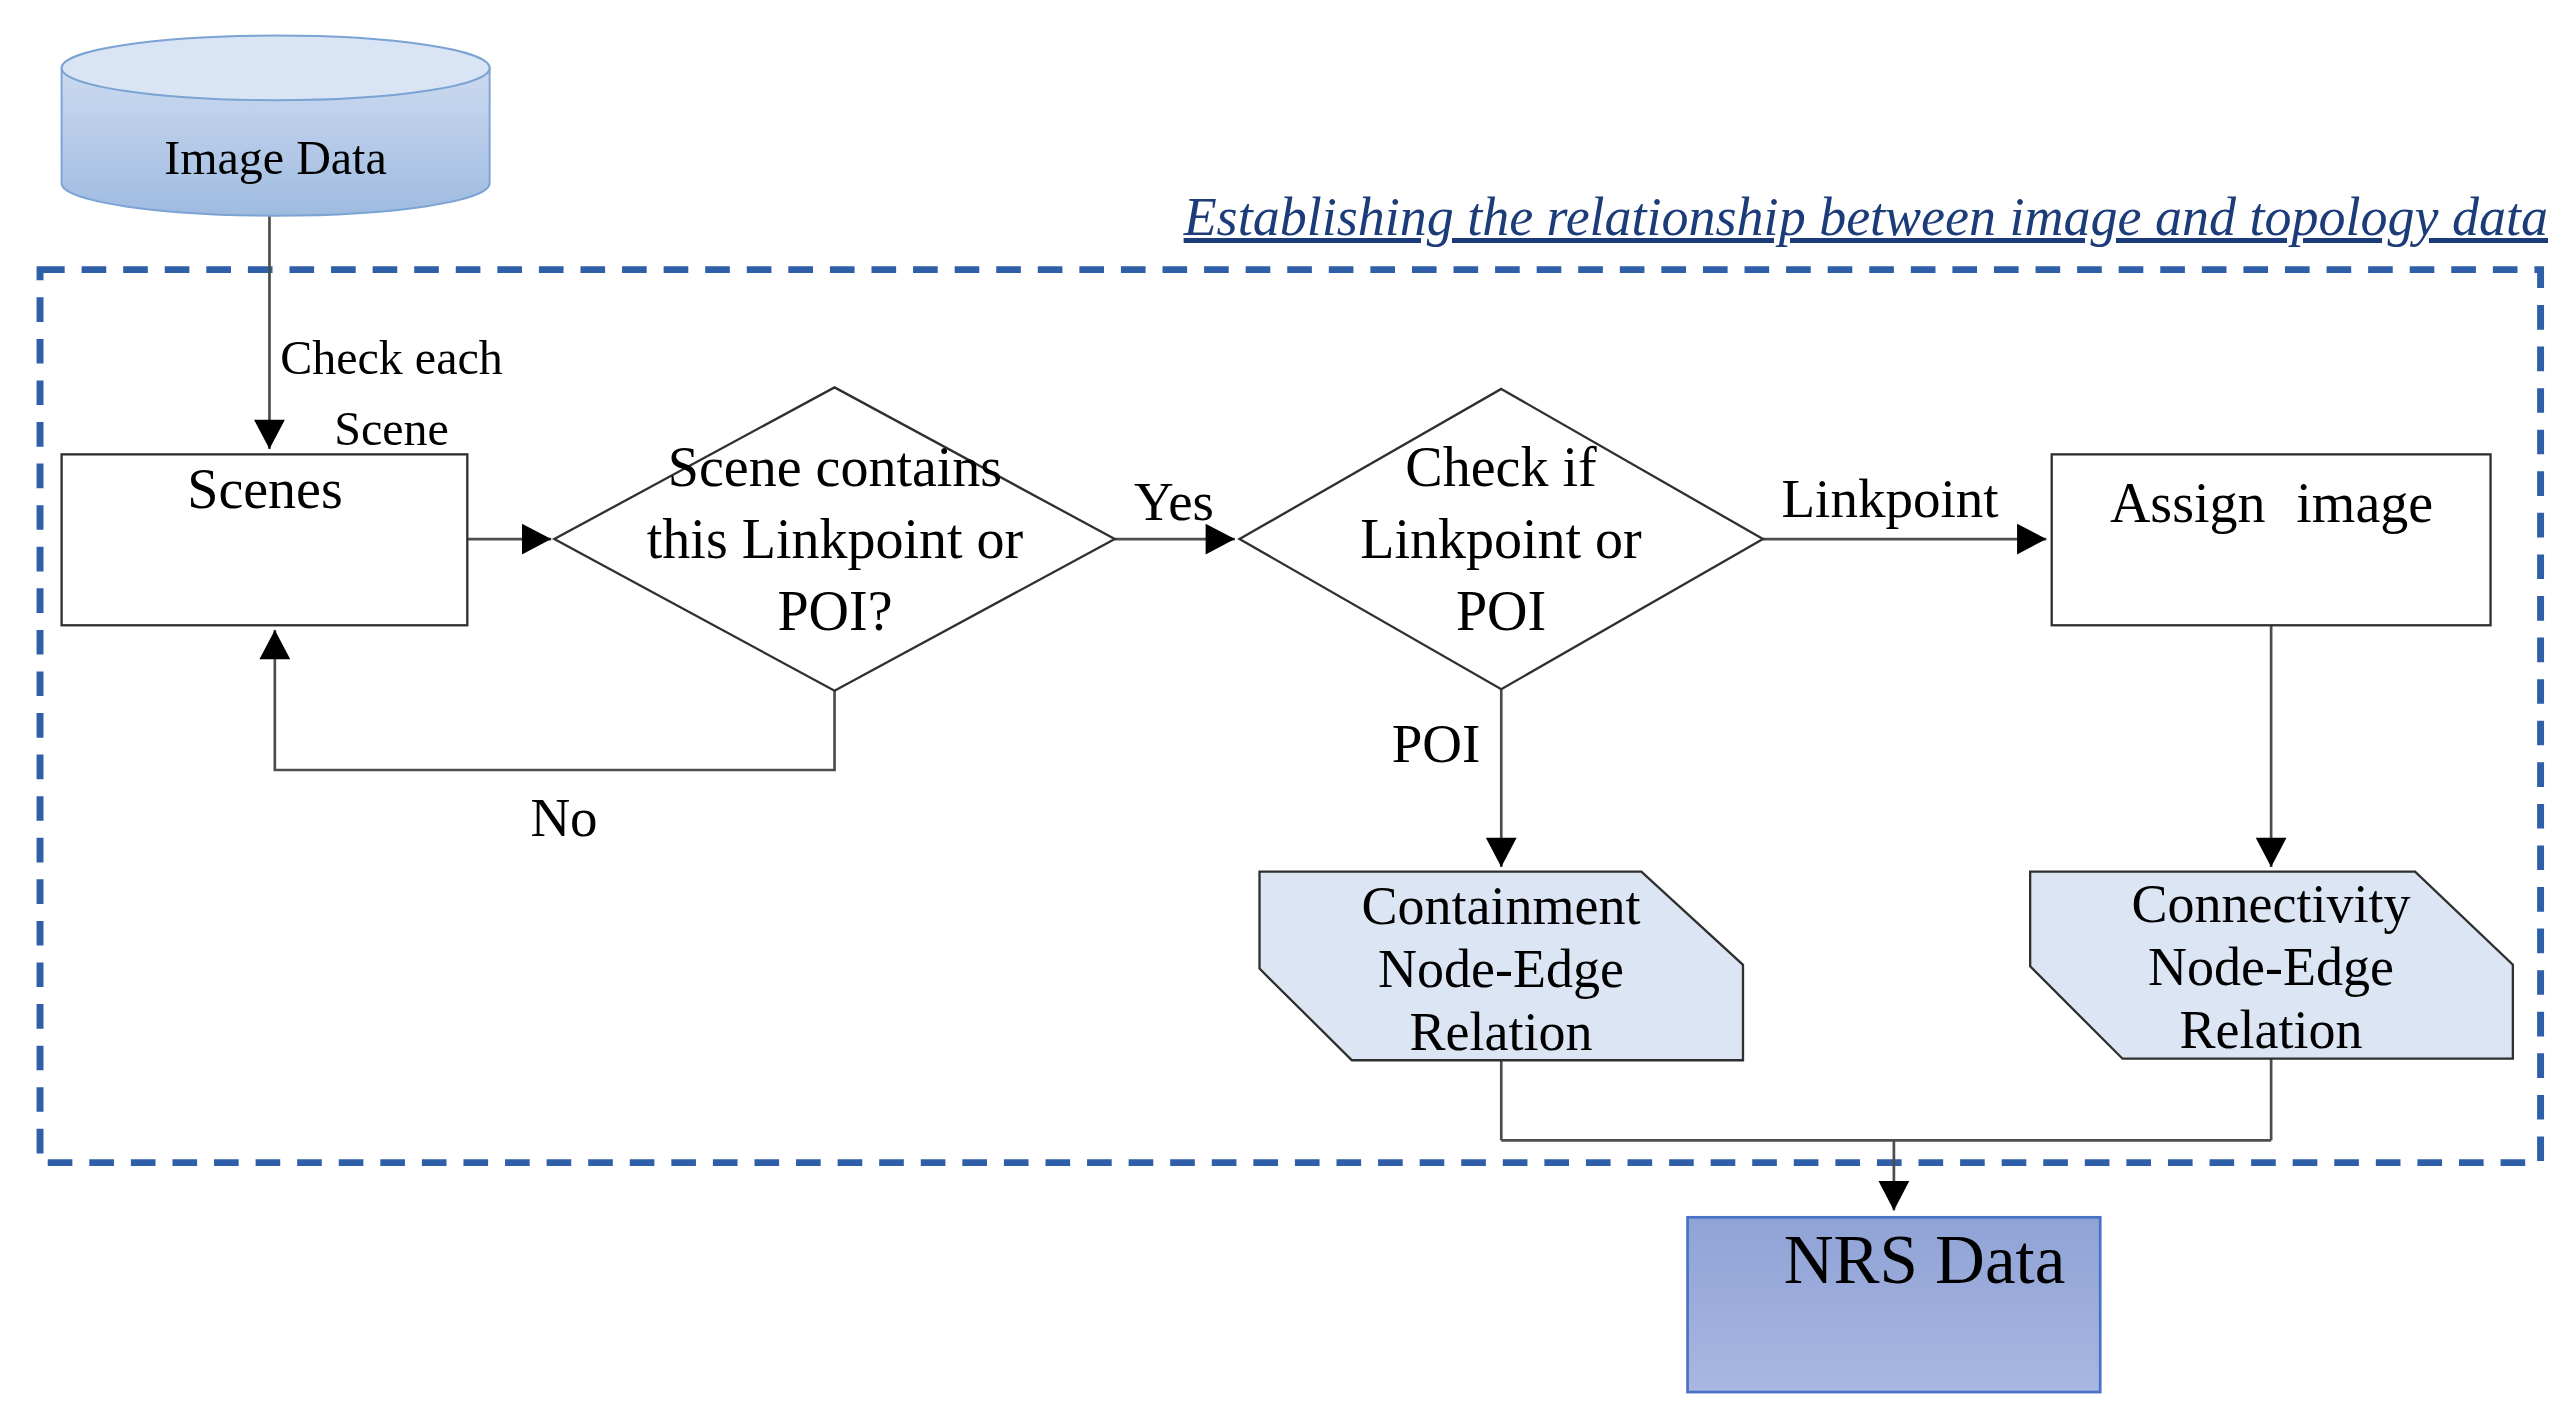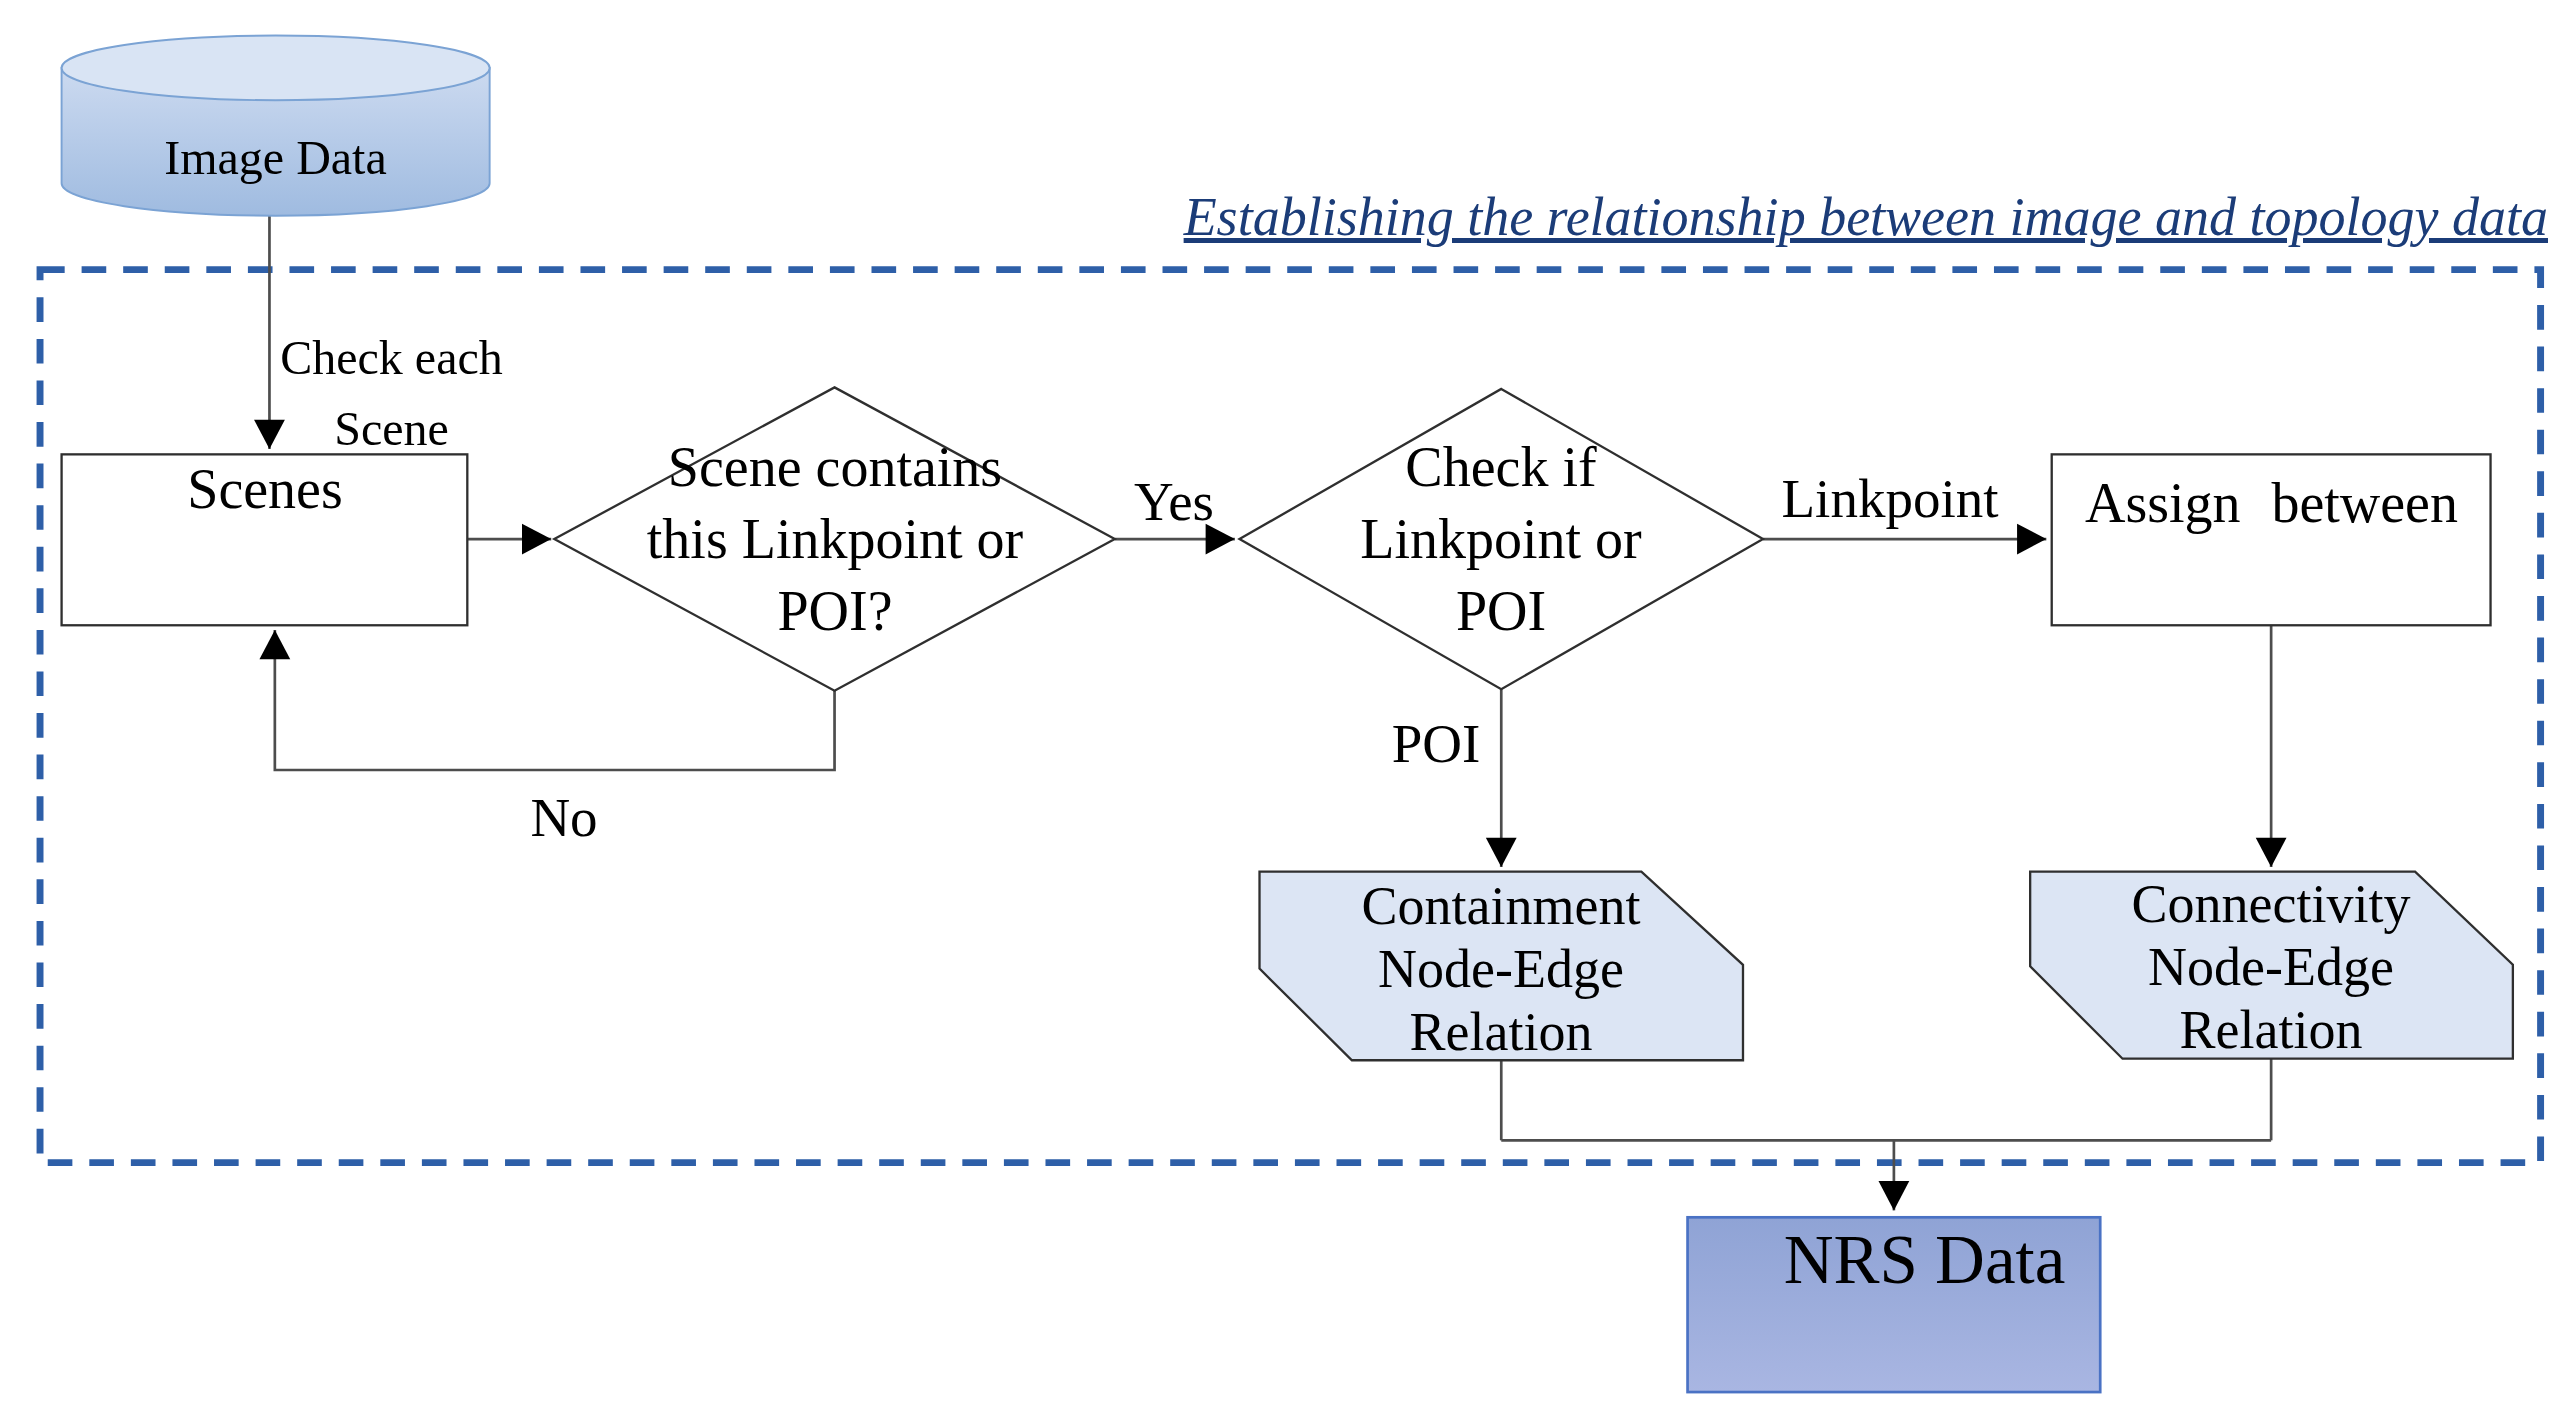--- a/index.html
+++ b/index.html
@@ -176,21 +176,21 @@
 
   <div id="decision2-label" class="lbl">
     <div>Check if</div>
     <div>Linkpoint or</div>
     <div>POI</div>
   </div>
 
   <div id="linkpoint-label" class="lbl">Linkpoint</div>
 
   <div id="assign-label" class="lbl">
-    <div>Assign between</div>
+    <div>Assign image</div>
   </div>
 
   <div id="no-label" class="lbl">No</div>
 
   <div id="poi-label" class="lbl">POI</div>
 
   <div id="containment-label" class="lbl">
     <div>Containment</div>
     <div>Node-Edge</div>
     <div>Relation</div>

